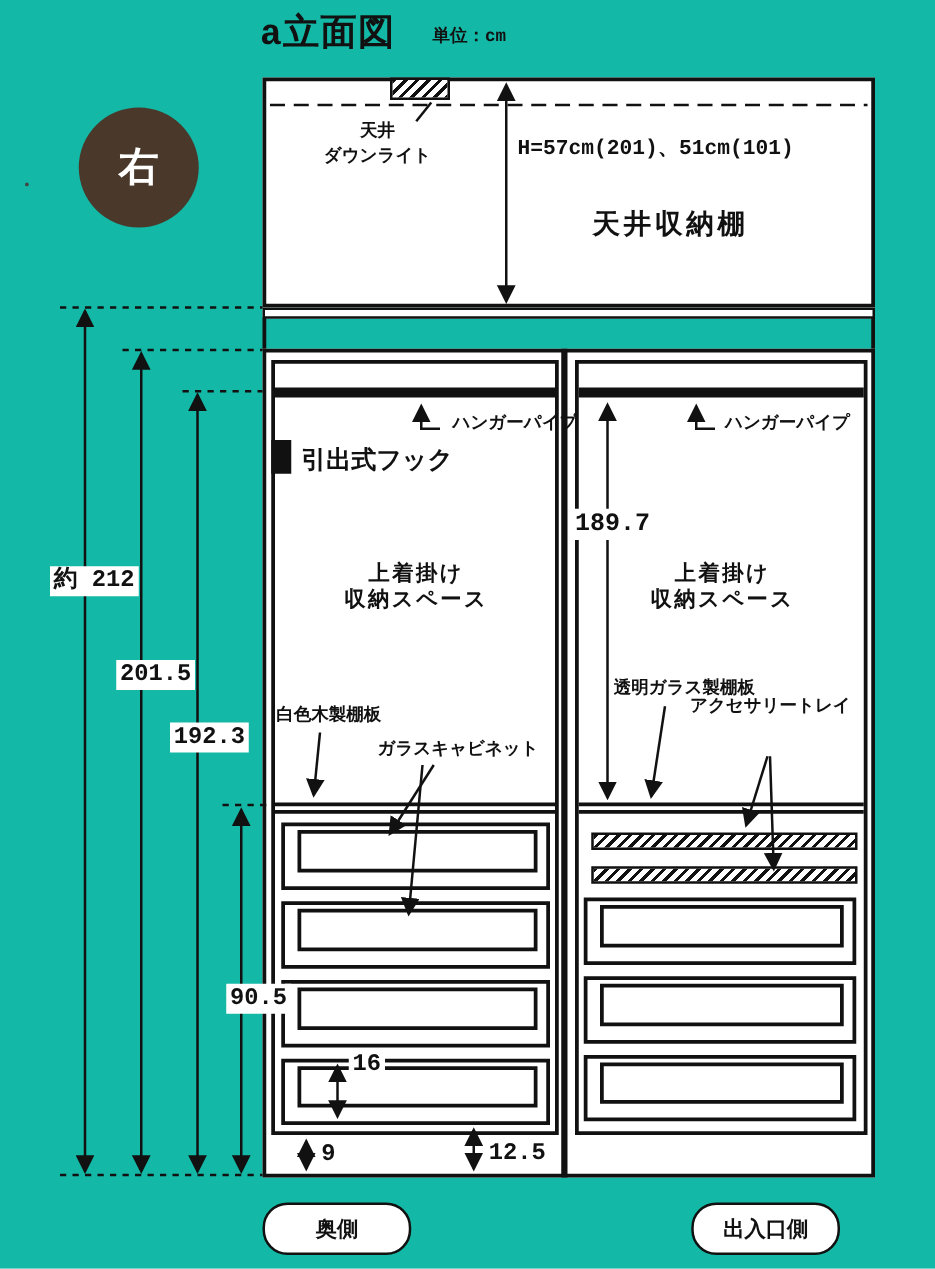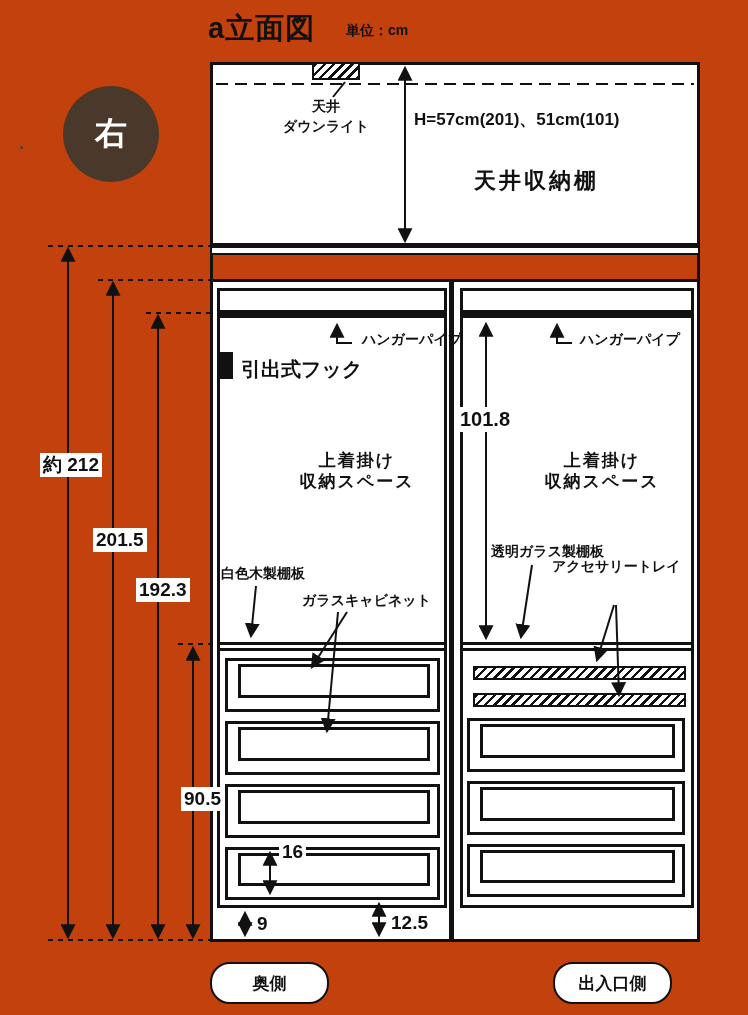--- a/index.html
+++ b/index.html
@@ -1,36 +1,36 @@
 <!DOCTYPE html>
 <html><head>
 <meta charset="utf-8">
 <style>
   html,body{margin:0;padding:0;background:#fff;}
   #stage{
-    position:relative;width:748px;height:1015px;background:#c2410c;
-    font-family:Liberation Sans, sans-serif;color:#111;
+    position:relative;width:748px;height:1015px;background:#14b8a6;
+    font-family:Liberation Mono, monospace;color:#111;
     overflow:hidden;
   }
   .abs{position:absolute;box-sizing:border-box;}
   .box{position:absolute;box-sizing:border-box;border:3px solid #111;background:#fff;z-index:1;}
   .thin{border-width:2px;}
   .lbl{position:absolute;font-weight:bold;color:#111;white-space:nowrap;z-index:3;line-height:1.25;}
   .dim{background:#fff;padding:0 3px;font-size:19px;}
   .hatch{background:repeating-linear-gradient(135deg,#111 0px,#111 2.5px,#fff 2.5px,#fff 6.5px);}
   .bar{position:absolute;background:#111;z-index:2;}
   .shelf{position:absolute;border-top:3px solid #111;border-bottom:3px solid #111;height:9px;box-sizing:border-box;z-index:1;}
   .drawer{position:absolute;border:3px solid #111;box-sizing:border-box;background:#fff;z-index:1;}
   .drawer-inner{position:absolute;top:3px;left:10px;right:7px;bottom:11px;border:3px solid #111;}
   .pill{position:absolute;border:2.5px solid #111;border-radius:20px;background:#fff;
         display:flex;align-items:center;justify-content:center;font-weight:bold;font-size:17px;z-index:3;}
   .badge{position:absolute;border-radius:50%;display:flex;align-items:center;justify-content:center;
          color:#fff;font-weight:bold;font-size:32px;z-index:3;}
   svg#lines{position:absolute;left:0;top:0;z-index:2;pointer-events:none;}
-  .ctr{text-align:center;margin-left:24px;}
+  .ctr{text-align:center;}
 </style>
 </head>
 <body>
 
 <div id="stage">
 
   <div class="lbl" style="left:208px;top:10px;font-size:29px;letter-spacing:1px;">a立面図</div>
   <div class="lbl" style="left:346px;top:22px;font-size:14px;">単位：cm</div>
 
   <div class="badge" style="left:63px;top:86px;width:96px;height:96px;background:#4a392b;">右</div>
@@ -67,21 +67,21 @@
 
   <div class="lbl ctr" style="left:247px;top:450px;width:172px;font-size:17px;letter-spacing:2px;">
     <div>上着掛け</div>
     <div>収納スペース</div>
   </div>
   <div class="lbl ctr" style="left:492px;top:450px;width:172px;font-size:17px;letter-spacing:2px;">
     <div>上着掛け</div>
     <div>収納スペース</div>
   </div>
 
-  <div class="lbl dim" style="left:457px;top:407px;font-size:20px;">101.8</div>
+  <div class="lbl dim" style="left:457px;top:407px;font-size:20px;">189.7</div>
 
   <div class="lbl" style="left:221px;top:565px;font-size:14px;">白色木製棚板</div>
   <div class="lbl" style="left:302px;top:592px;font-size:14px;">ガラスキャビネット</div>
   <div class="lbl" style="left:491px;top:543px;font-size:14px;">透明ガラス製棚板</div>
   <div class="lbl" style="left:552px;top:558px;font-size:14px;">アクセサリートレイ</div>
 
   <div class="shelf" style="left:220px;top:642px;width:224px;"></div>
   <div class="shelf" style="left:463px;top:642px;width:228px;"></div>
 
   <div class="drawer" style="left:225px;top:658px;width:215px;height:54px;">

